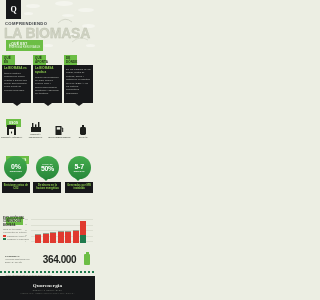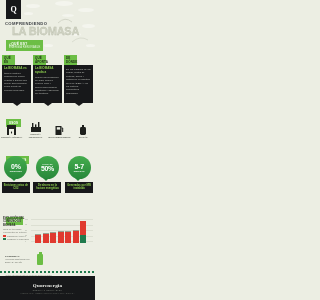--- a/index.html
+++ b/index.html
@@ -26,22 +26,22 @@
   .logo-badge span {
     color:#fff; font-size:8px; font-weight:bold; line-height:1;
     font-family:"Liberation Serif", serif;
   }
   .kicker {
     position:absolute; left:5px; top:21px;
     font-size:4.2px; font-weight:bold; letter-spacing:.35px;
     color:#3d4045;
   }
   .hero-title {
-    position:absolute; left:12px; top:26px;
-    font-size:11px; font-weight:bold; letter-spacing:-.2px;
+    position:absolute; left:4px; top:26px;
+    font-size:14px; font-weight:bold; letter-spacing:-.2px;
     color:#cfd2c2;
     line-height:1;
     -webkit-text-stroke:.3px #b9bdac;
   }
   .hero-pill {
     position:absolute; left:6px; top:40px;
     background:#6cbe45; color:#fff;
     font-size:3.4px; font-weight:bold;
     padding:2px 3px; letter-spacing:.2px;
   }
@@ -408,20 +408,21 @@
           </div>
         </div>
     </div>
   </div>
 
   <div class="bignum-block">
     <div class="bignum-label">
       <div class="bignum-kicker">POTENCIAL</div>
       <div class="bignum-sub">Viviendas abastecidas con BIOMASA por año</div>
     </div>
+    <div class="bignum-value">364.000</div>
     <div class="battery"></div>
   </div>
 
   <div class="dash-rule"></div>
   <div class="footnote">* Datos estimados a partir de fuentes del sector energético</div>
 
   <div class="footer">
     <div class="footer-logo">Quorenergia</div>
     <div class="footer-tag">ENERGÍAS RENOVABLES</div>
     <div class="footer-src">FUENTE: IDAE · OBSERVATORIO NACIONAL DE LA BIOMASA</div>

